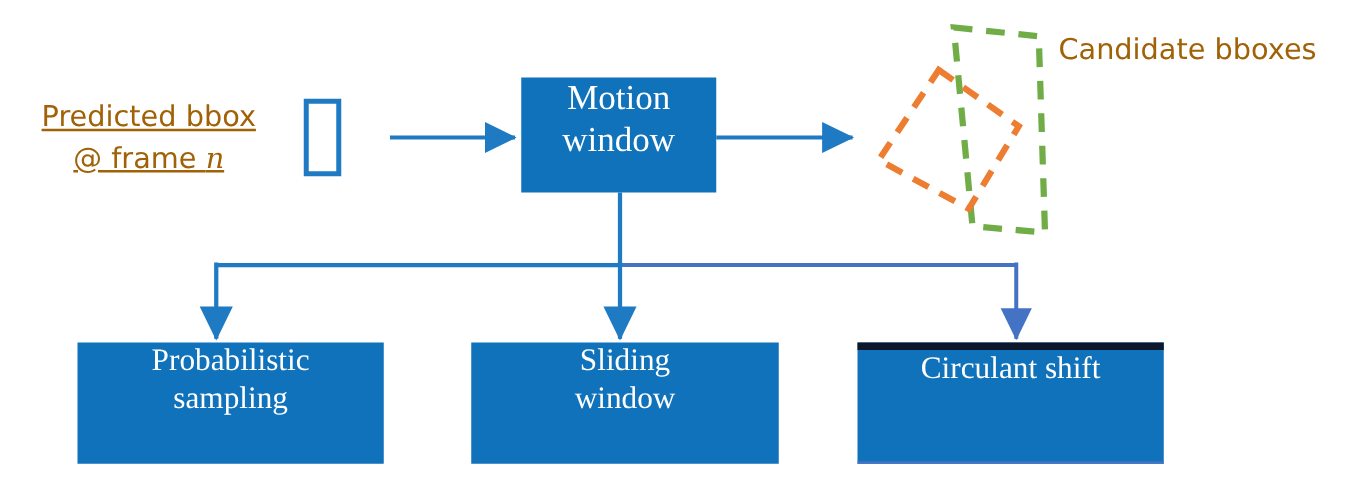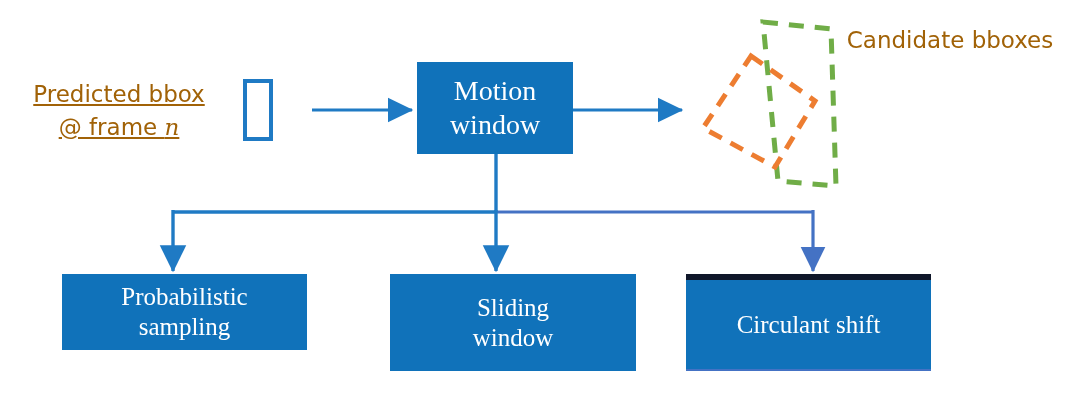--- a/index.html
+++ b/index.html
@@ -30,21 +30,20 @@
   }
   .label-sans .mathvar {
     font-family: "DejaVu Serif", "Liberation Serif", serif;
     font-style: italic;
   }
 
   
   .proc-box {
     background: #1072BA;
     display: flex;
-    align-items: center;
     justify-content: center;
     text-align: center;
     color: #ffffff;
     font-family: "Liberation Serif", "DejaVu Serif", serif;
     line-height: 1.2;
     box-sizing: border-box;
   }
   .proc-box.accent-top {
     border-top: 6px solid #0f172a;
     border-bottom: 2px solid #4472C4;
@@ -115,28 +114,28 @@
     <div>
       <div>Motion</div>
       <div>window</div>
     </div>
   </div>
 
   <div class="abs label-sans" style="left:830px; top:24px; width:240px;">
     <div>Candidate bboxes</div>
   </div>
 
-  <div class="abs proc-box" style="left:62px; top:274px; width:245px; height:76px; font-size:25px;">
+  <div class="abs proc-box" style="left:62px; top:274px; width:245px; height:97px; font-size:25px;">
     <div>
       <div>Probabilistic</div>
       <div>sampling</div>
     </div>
   </div>
 
-  <div class="abs proc-box" style="left:390px; top:274px; width:246px; height:97px; font-size:25px;">
+  <div class="abs proc-box" style="left:377px; top:274px; width:246px; height:97px; font-size:25px;">
     <div>
       <div>Sliding</div>
       <div>window</div>
     </div>
   </div>
 
   <div class="abs proc-box accent-top" style="left:686px; top:274px; width:245px; height:97px; font-size:25px;">
     <div>
       <div>Circulant shift</div>
     </div>

